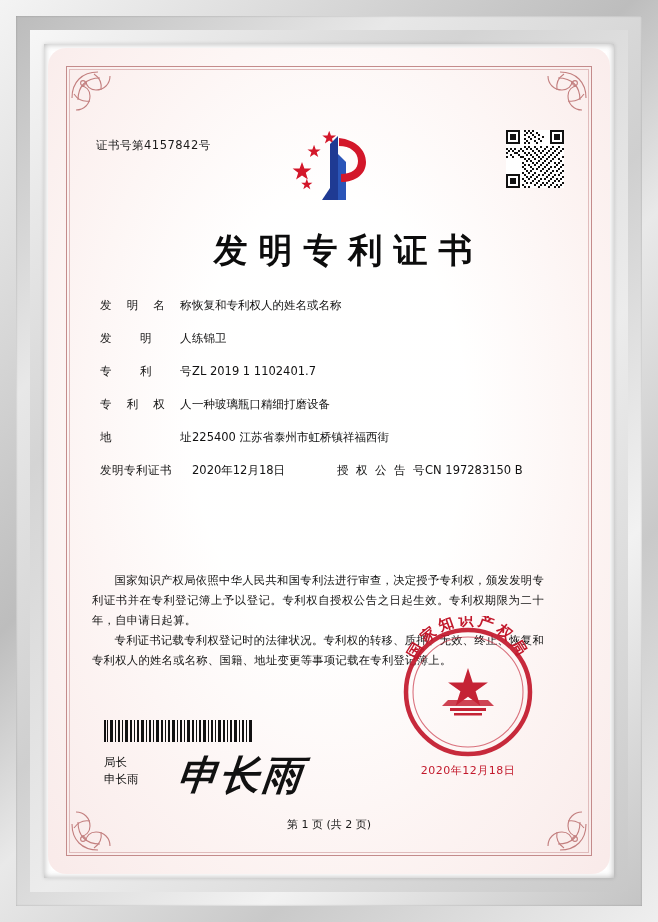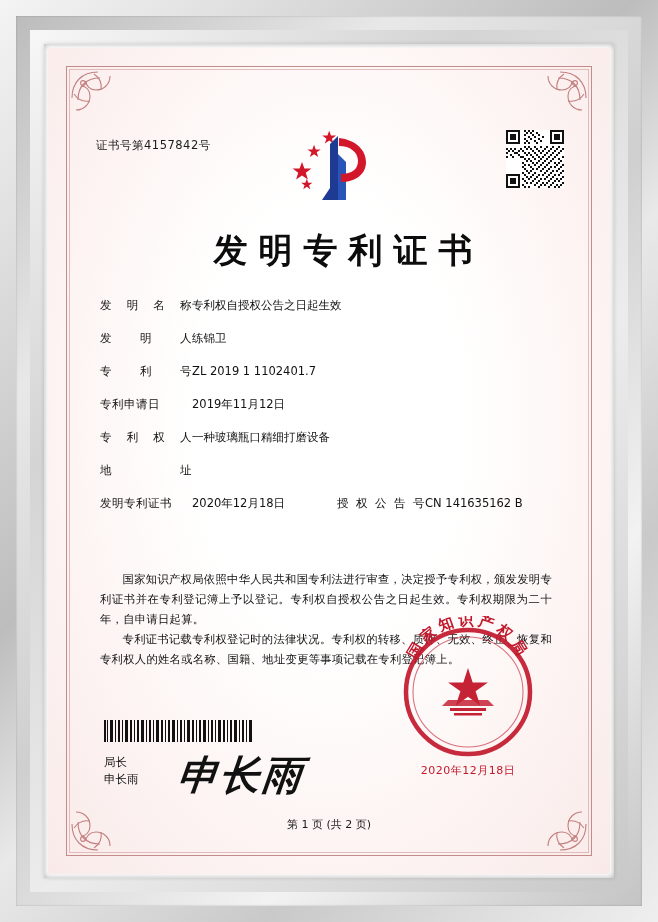--- a/index.html
+++ b/index.html
@@ -42,20 +42,21 @@
     box-shadow: inset 0 0 6px rgba(80,80,80,0.45), 0 0 4px rgba(0,0,0,0.15);
   }
 
   
   .page {
     position: absolute;
     left: 48px; top: 48px;
     width: 562px; height: 826px;
     background: #fffdfa;
     overflow: hidden;
+    border-radius: 18px;
   }
   
   .page-tint {
     position: absolute;
     inset: 0;
     background:
       radial-gradient(ellipse at 50% 45%, rgba(255,255,255,0.9) 35%, rgba(250,235,235,0.55) 70%, rgba(246,226,226,0.7) 100%);
   }
 
   
@@ -164,23 +165,23 @@
   }
   .field-row.split .second .f-label2 {
     display: inline-flex;
     justify-content: space-between;
     width: 88px;
     letter-spacing: 0.5px;
   }
 
   .para {
     position: absolute;
-    left: 52px;
+    left: 44px;
     width: 452px;
-    font-family: Liberation Mono, monospace;
+    font-family: Liberation Serif, serif;
     font-size: 11.3px;
     line-height: 20px;
     color: #111;
     text-align: justify;
     text-indent: 2em;
     letter-spacing: 0.3px;
   }
   .para.p1 { top: 522px; }
   .para.p2 { top: 582px; }
 
@@ -534,75 +535,72 @@
 
     <div class="fields">
 
       <div class="field-row">
         <span class="f-label spread">
             <span>发</span>
             <span>明</span>
             <span>名</span>
             <span>称</span>
           </span>
-        <span class="f-value">专利权自授权公告之日起生效</span>
+        <span class="f-value">恢复和专利权人的姓名或名称</span>
       </div>
 
       <div class="field-row">
         <span class="f-label spread">
             <span>发</span>
             <span>明</span>
             <span>人</span>
           </span>
         <span class="f-value">练锦卫</span>
       </div>
 
       <div class="field-row">
         <span class="f-label spread">
             <span>专</span>
             <span>利</span>
             <span>号</span>
           </span>
         <span class="f-value">ZL 2019 1 1102401.7</span>
       </div>
 
-      <div class="field-row">
-        <span class="f-label">专利申请日</span>
-        <span class="f-value">2019年11月12日</span>
-      </div>
 
       <div class="field-row">
         <span class="f-label spread">
             <span>专</span>
             <span>利</span>
             <span>权</span>
             <span>人</span>
           </span>
         <span class="f-value">一种玻璃瓶口精细打磨设备</span>
       </div>
 
       <div class="field-row">
         <span class="f-label spread">
             <span>地</span>
             <span>址</span>
           </span>
+        <span class="f-value">225400 江苏省泰州市虹桥镇祥福西街</span>
       </div>
 
       <div class="field-row split">
         <span class="f-label">发明专利证书</span>
         <span class="f-value">2020年12月18日</span>
         <span class="second">
           <span class="f-label2">
               <span>授</span>
               <span>权</span>
               <span>公</span>
               <span>告</span>
               <span>号</span>
             </span>
-          <span class="f-value">CN 141635162 B</span>
+          <span class="f-value">CN 197283150 B</span>
         </span>
       </div>
     </div>
 
     <div class="para p1">国家知识产权局依照中华人民共和国专利法进行审查，决定授予专利权，颁发发明专利证书并在专利登记簿上予以登记。专利权自授权公告之日起生效。专利权期限为二十年，自申请日起算。</div>
     <div class="para p2">专利证书记载专利权登记时的法律状况。专利权的转移、质押、无效、终止、恢复和专利权人的姓名或名称、国籍、地址变更等事项记载在专利登记簿上。</div>
 
     <div class="barcode">
       <svg width="150" height="22" viewBox="0 0 150 22" shape-rendering="crispEdges">
         <g fill="#111111">

